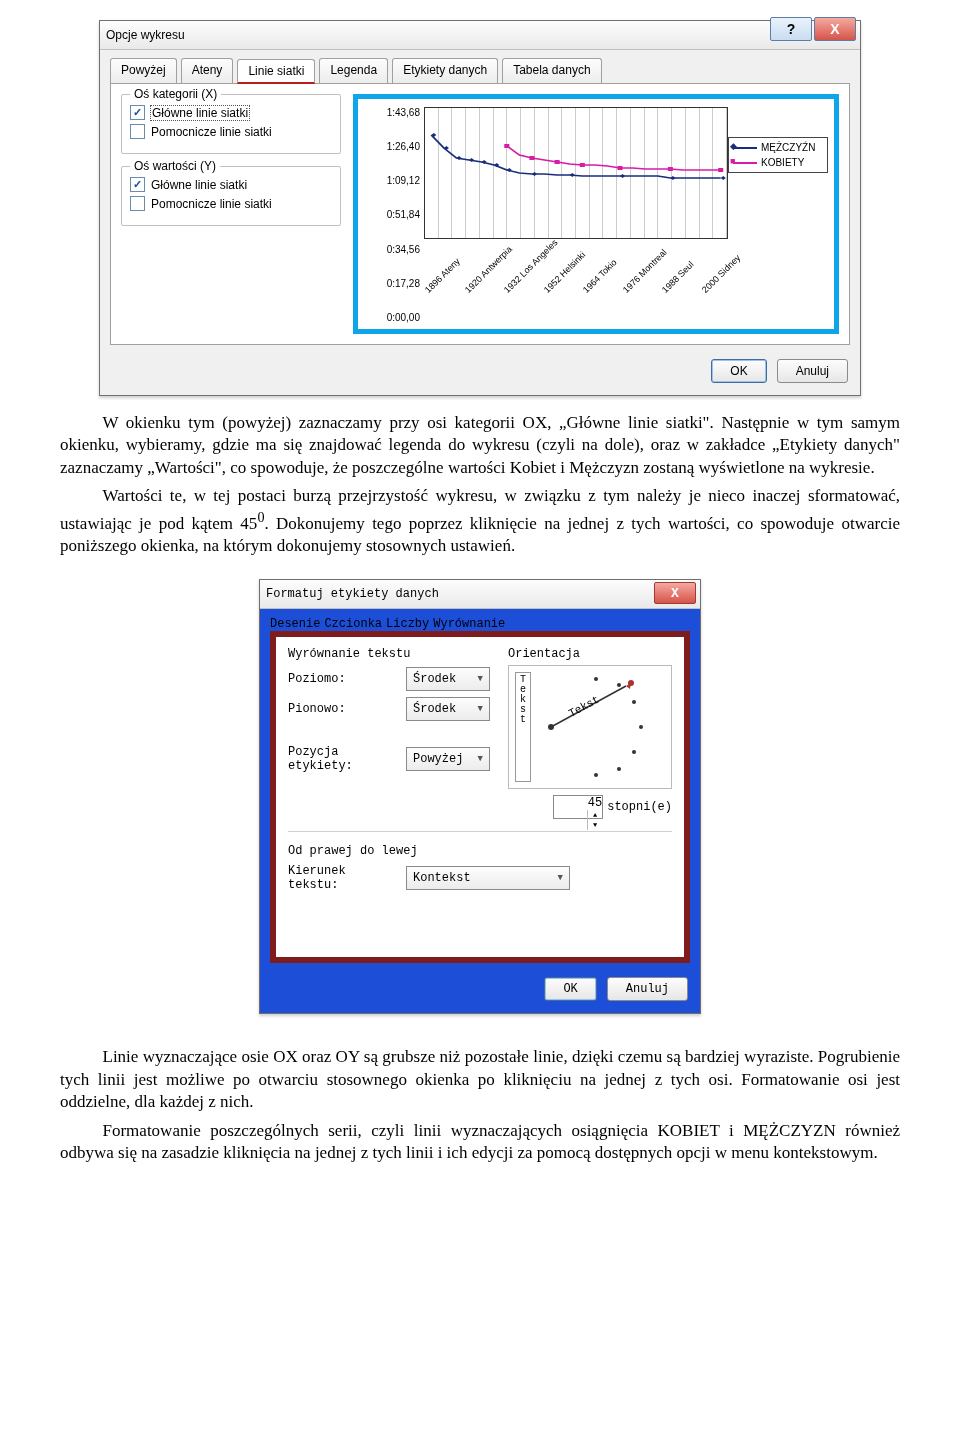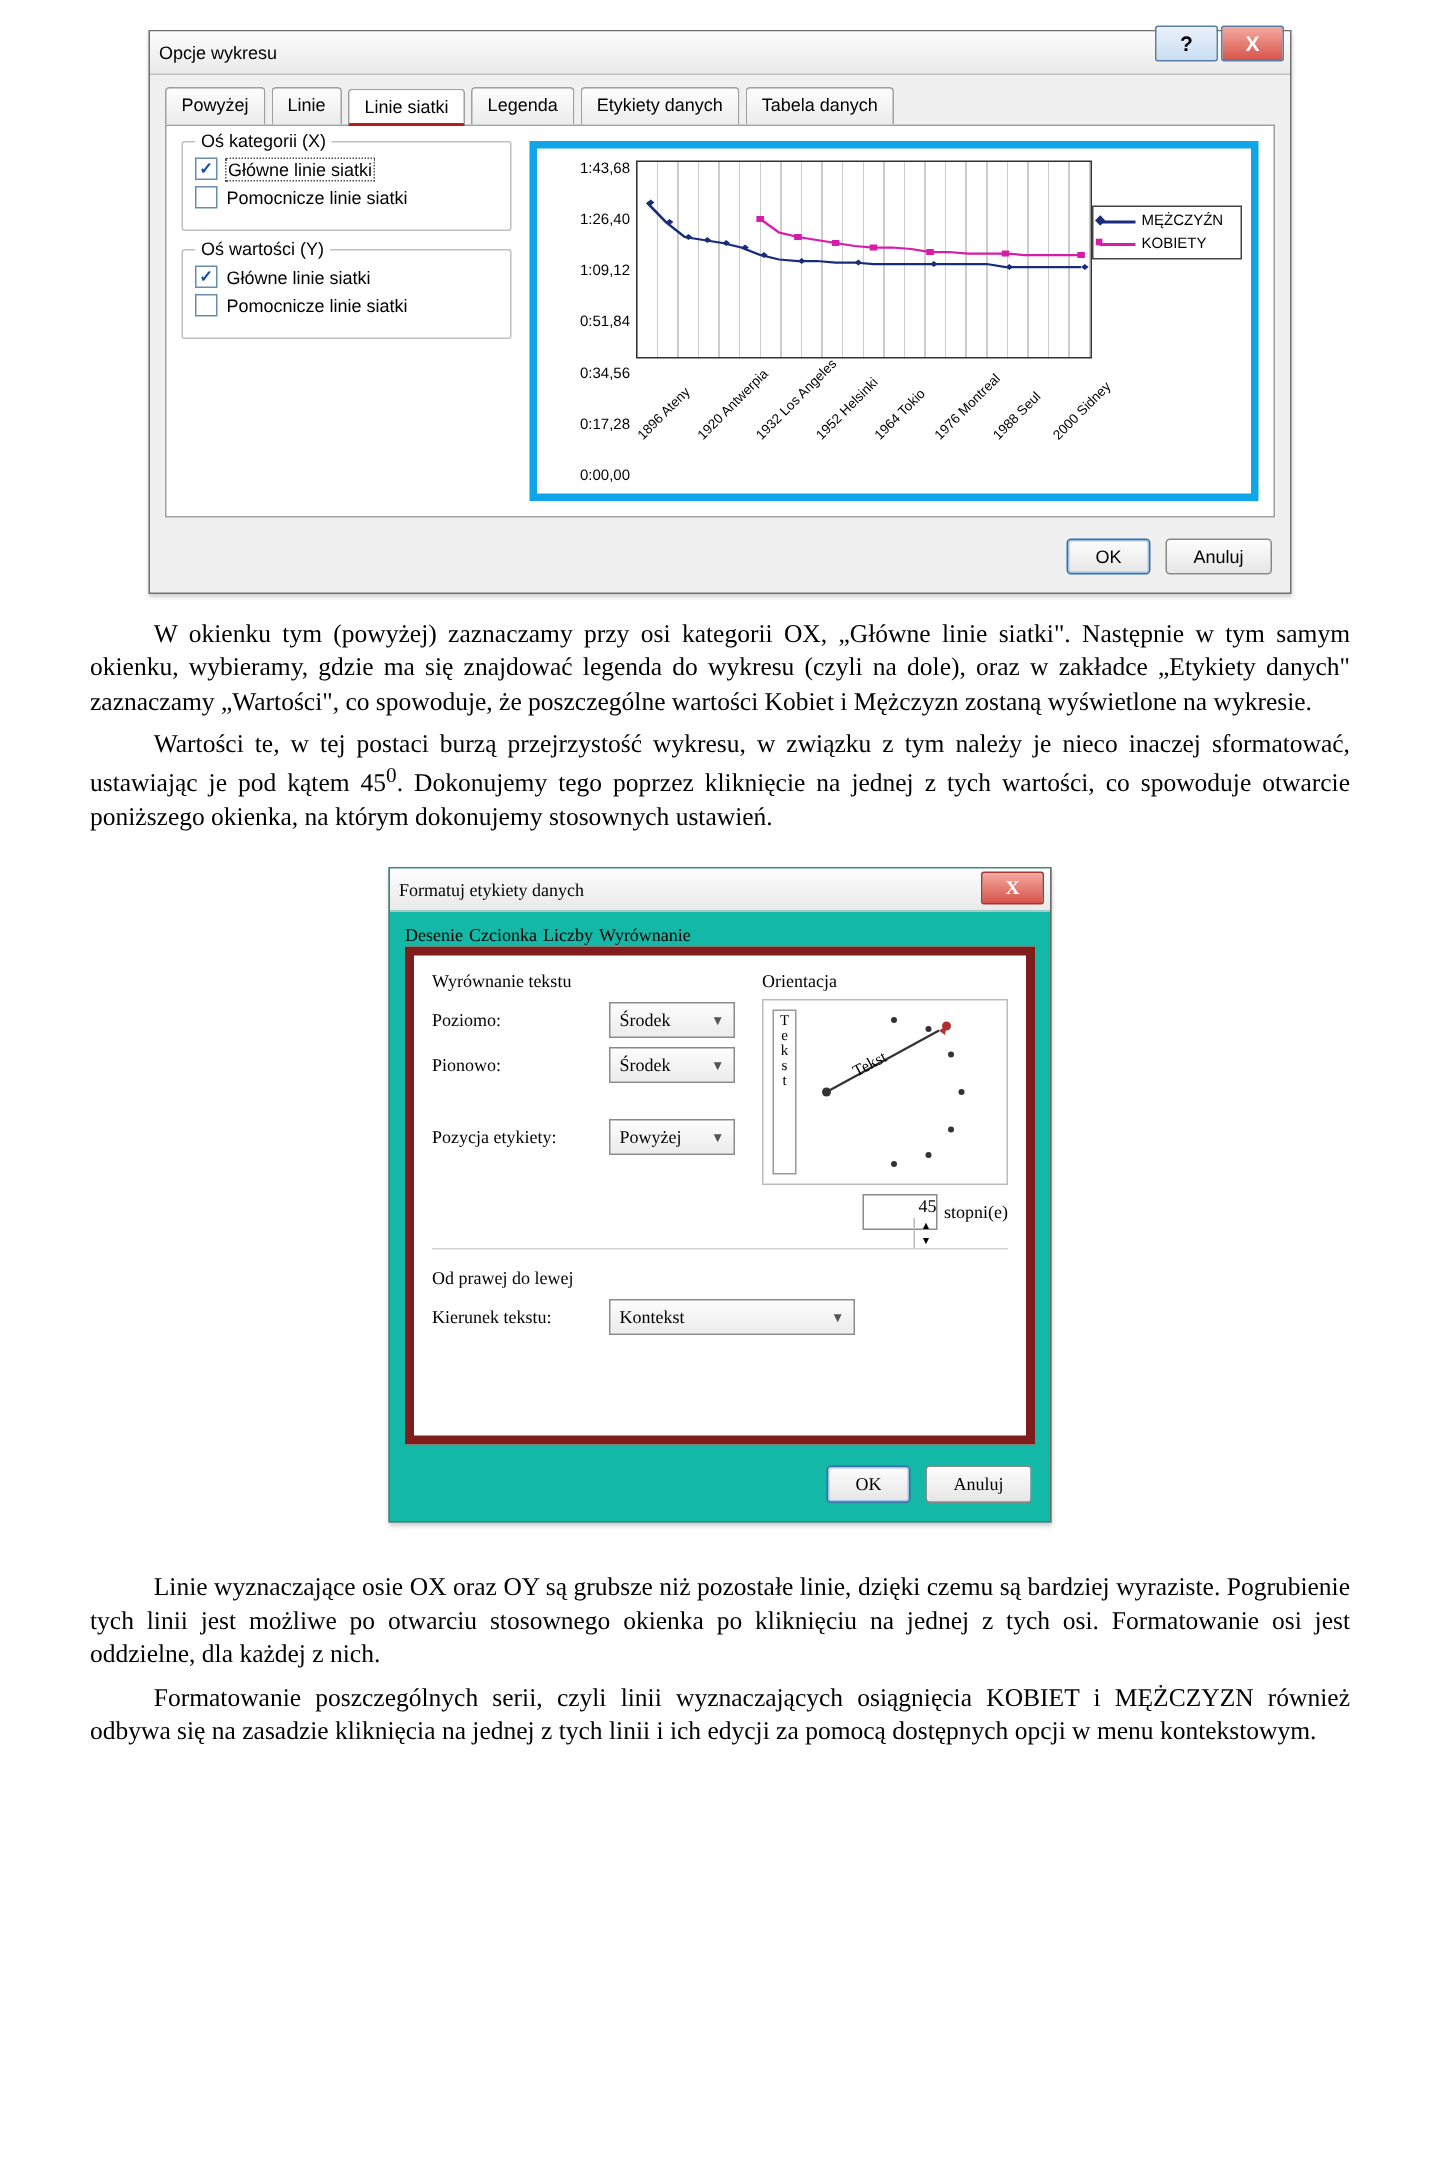--- a/index.html
+++ b/index.html
@@ -153,23 +153,23 @@
     border-radius:3px;
     padding: 4px 18px;
     font-size:12px;
     cursor:pointer;
   }
   .btn.primary { border:1px solid #3b6ea5; box-shadow: inset 0 0 0 1px #9ec1e6;}
 
   
   .dialog2 {
     width: 440px;
-    background: #14b8a6;
+    background: #1d4ed8;
     border: 1px solid #707070;
-    font-family: Liberation Serif, serif;
+    font-family: Liberation Mono, monospace;
     font-size: 12px;
     box-shadow: 0 2px 3px rgba(0,0,0,.2);
   }
   .dialog2 .titlebar {
     background: linear-gradient(#fdfdfd,#e9e9e9);
     border-bottom: 1px solid #c0c0c0;
     height: 28px;
     display: flex;
     align-items: center;
     padding: 0 6px;
@@ -239,21 +239,21 @@
         <div class="help">
             <span>?</span>
           </div>
         <div class="close">
             <span>X</span>
           </div>
       </div>
     </div>
     <div class="tab-row">
       <div class="tab">Powyżej</div>
-      <div class="tab">Linie</div>
+      <div class="tab">Ateny</div>
       <div class="tab active">Linie siatki</div>
       <div class="tab">Legenda</div>
       <div class="tab">Etykiety danych</div>
       <div class="tab">Tabela danych</div>
     </div>
     <div class="body">
       <div class="left-col">
         <div class="groupbox">
           <span class="legend">Oś kategorii (X)</span>
           <div class="cb-row">

